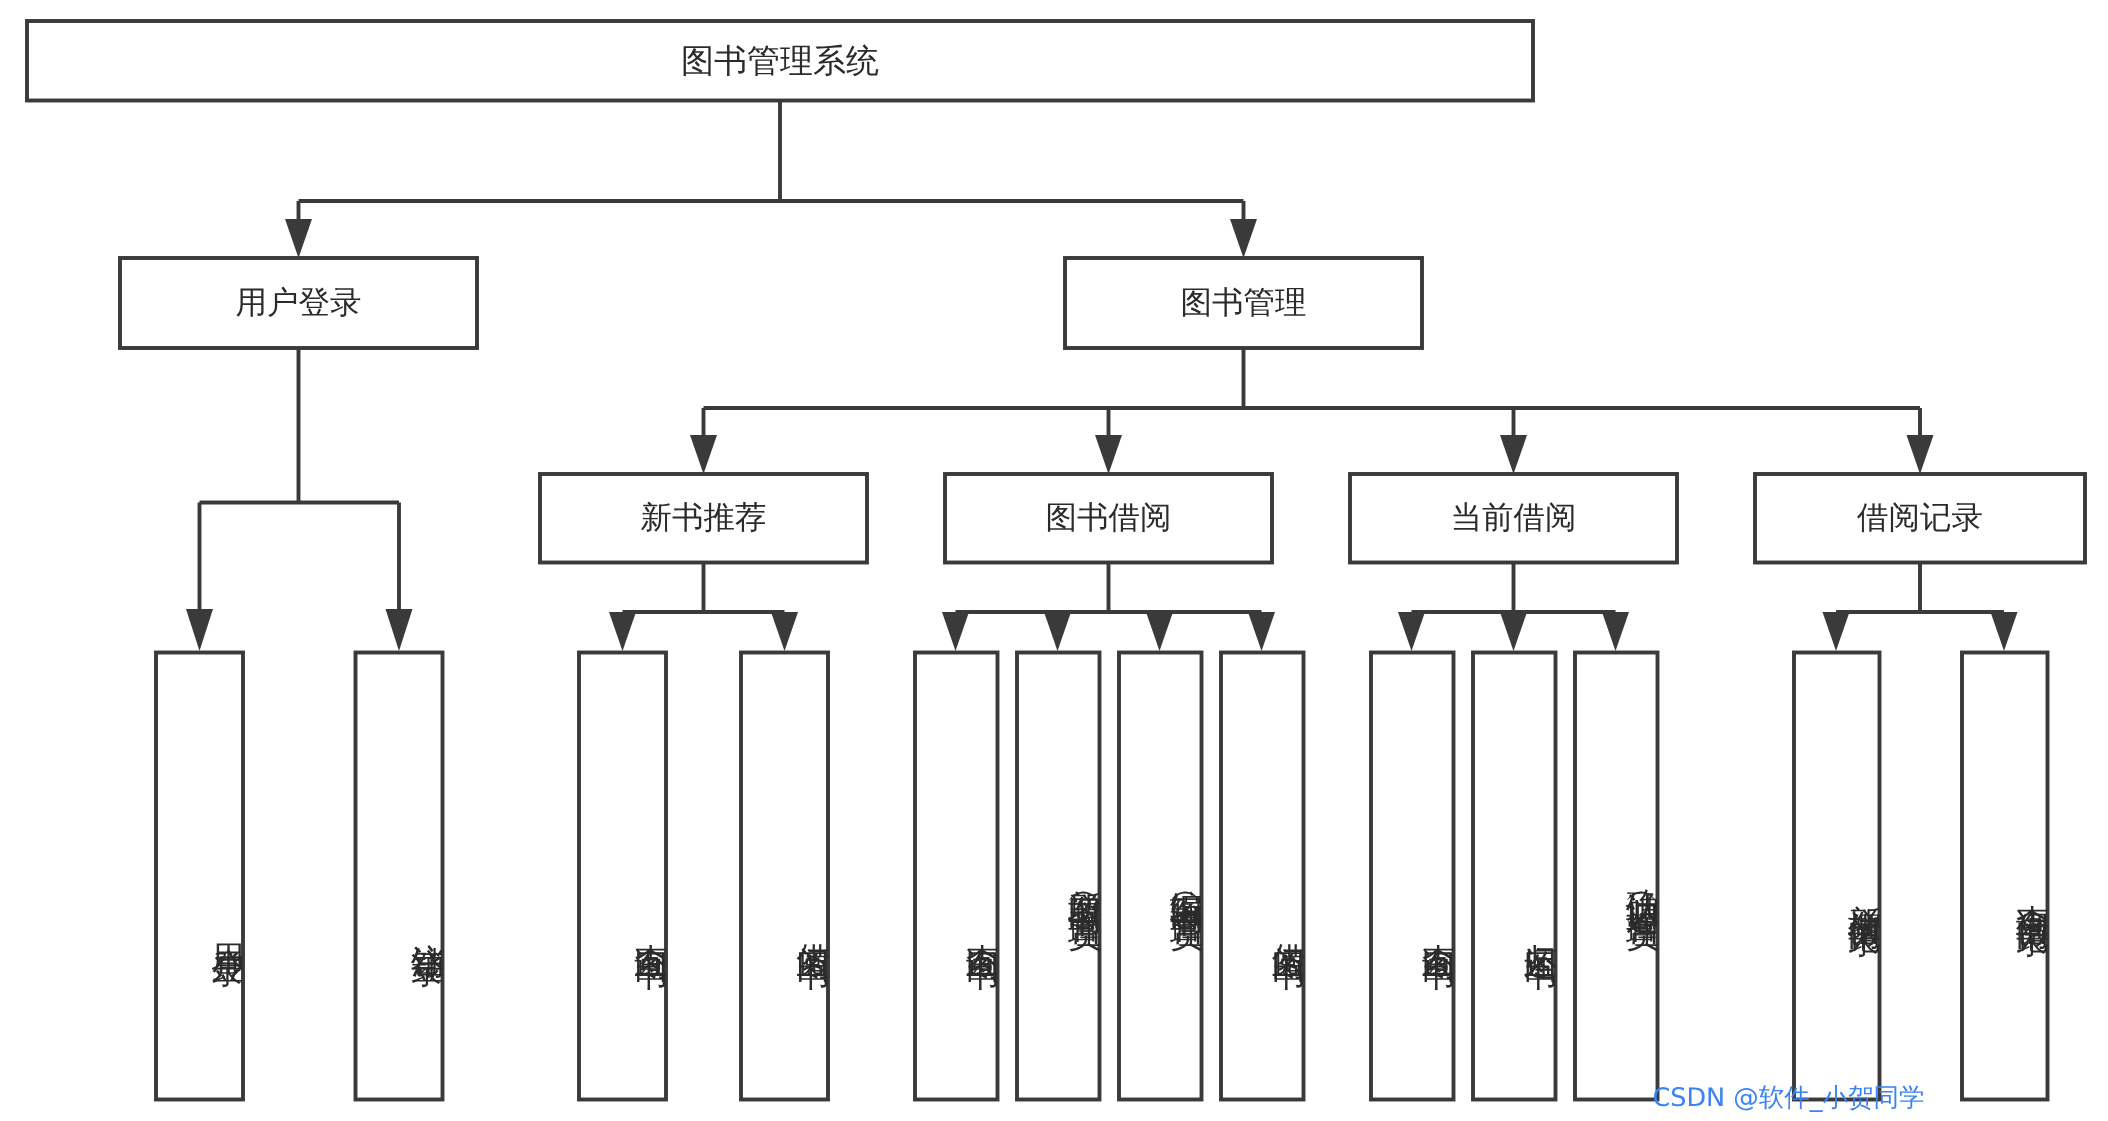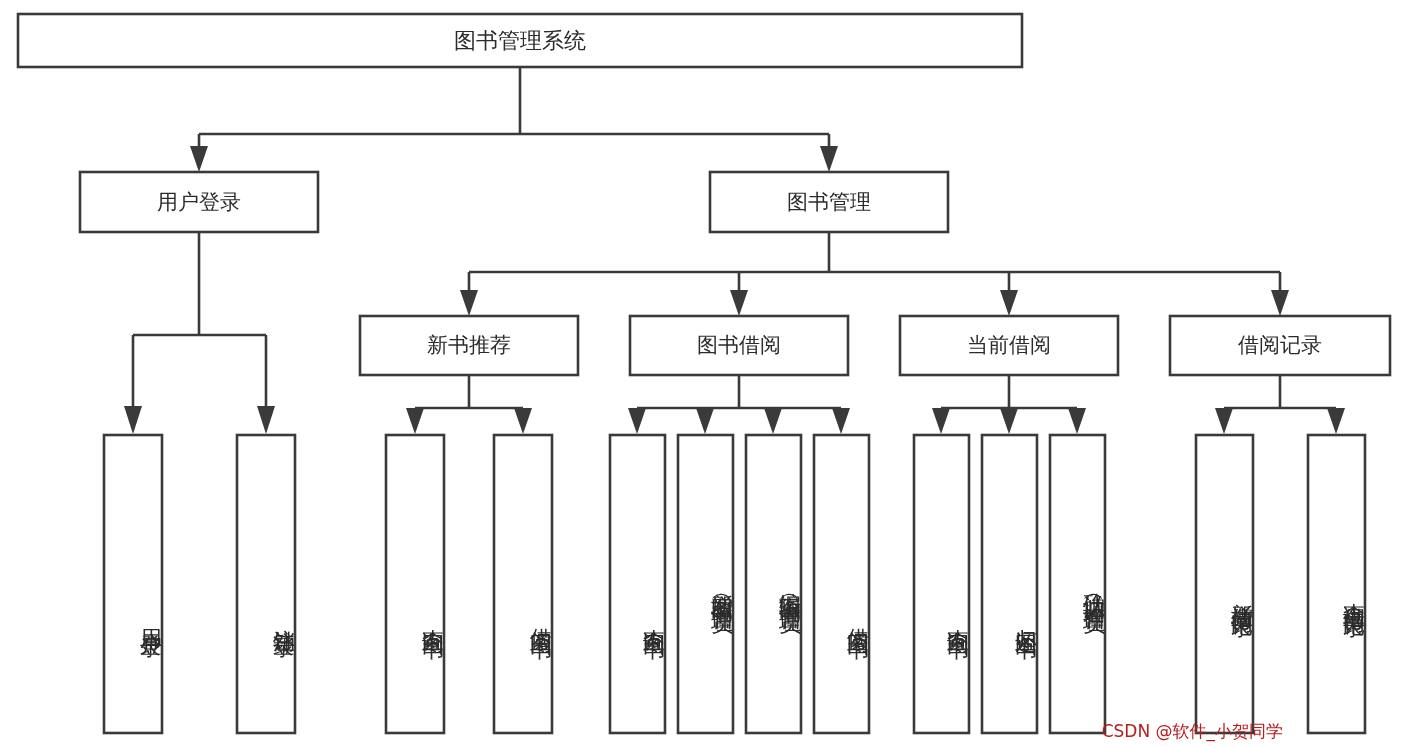--- a/index.html
+++ b/index.html
@@ -69,21 +69,21 @@
     justify-content: center;
     white-space: nowrap;
     pointer-events: none;
   }
   .watermark {
     position: absolute;
     right: 8px;
     bottom: 4px;
     font-family: "DejaVu Sans", "Liberation Sans", sans-serif;
     font-size: 17px;
-    color: #b91c1c;
+    color: #3b82f6;
     white-space: nowrap;
     pointer-events: none;
   }
 </style>
 </head>
 <body>
 
 <div id="diagram-root">
 
   <svg class="flow" viewBox="0 0 1405 747">

